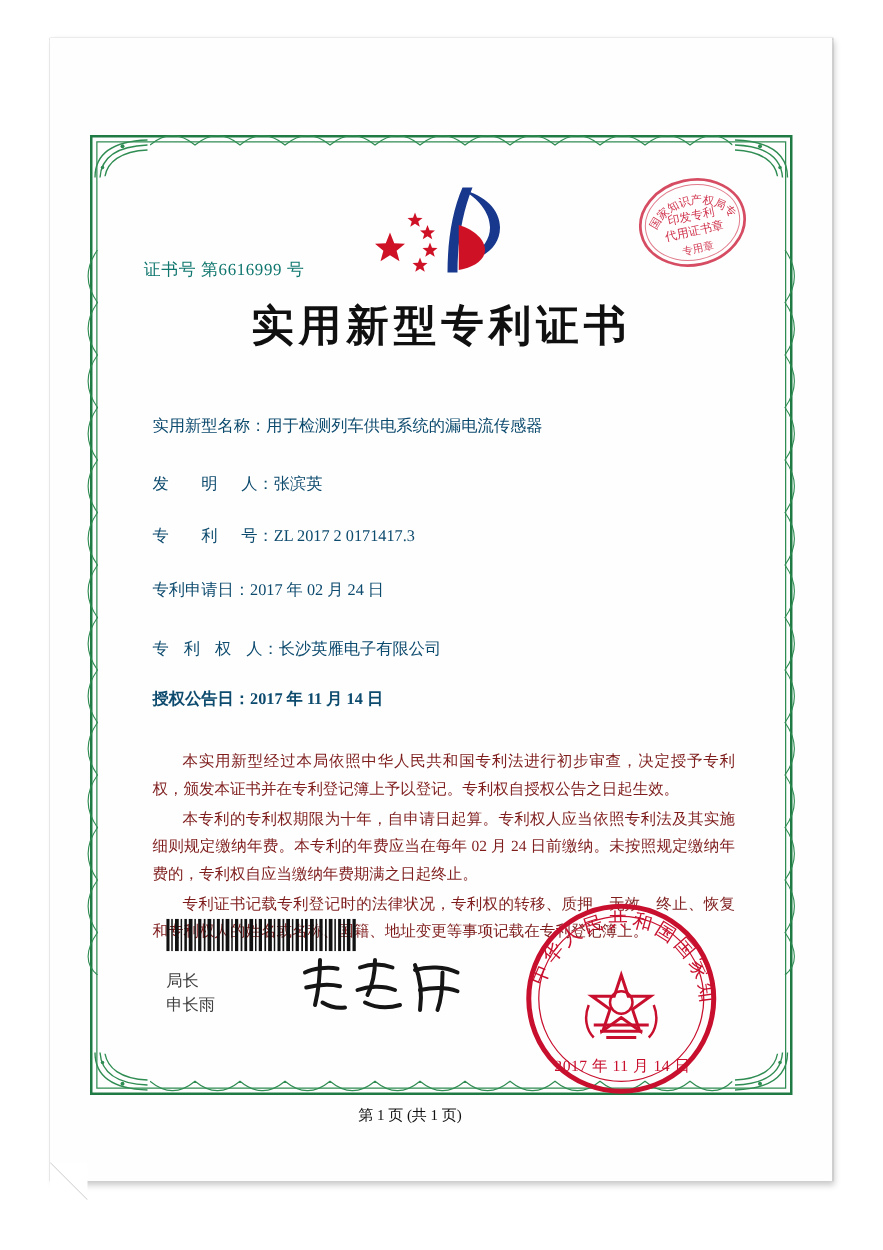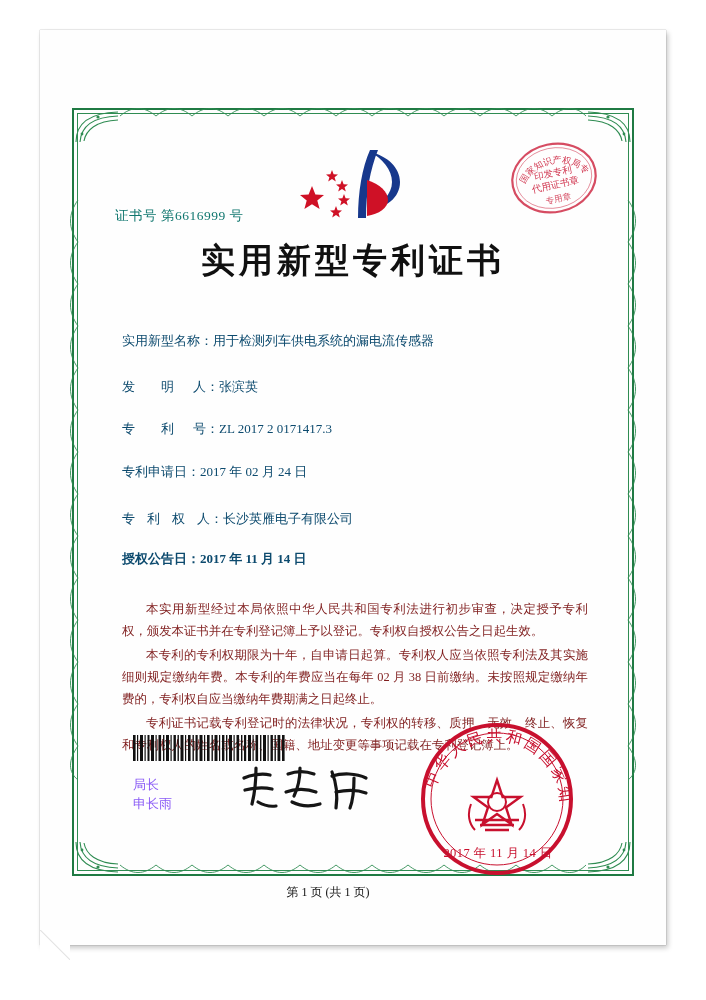--- a/index.html
+++ b/index.html
@@ -147,21 +147,21 @@
     left: 133px; top: 735px;
     width: 152px; height: 26px;
   }
 
   
   #sig-title {
     position: absolute;
     left: 133px; top: 775px;
     font-size: 13px;
     line-height: 19px;
-    color: #8b5cf6;
+    color: #404040;
   }
   #sig-script {
     position: absolute;
     left: 236px; top: 762px;
     width: 142px; height: 52px;
     color: #111;
   }
 
   
   #seal-top {
@@ -292,21 +292,21 @@
   <div class="field-row" id="row-owner">
     <span class="field-label">专</span><span class="sp2"></span><span class="field-label">利</span><span class="sp2"></span><span class="field-label">权</span><span class="sp2"></span><span class="field-label">人：</span><span class="field-value">长沙英雁电子有限公司</span>
   </div>
 
   <div class="field-row" id="row-grantdate">
     <span class="field-label">授权公告日：</span><span class="field-value">2017 年 11 月 14 日</span>
   </div>
 
   <div id="body-text">
     <p>本实用新型经过本局依照中华人民共和国专利法进行初步审查，决定授予专利权，颁发本证书并在专利登记簿上予以登记。专利权自授权公告之日起生效。</p>
-    <p>本专利的专利权期限为十年，自申请日起算。专利权人应当依照专利法及其实施细则规定缴纳年费。本专利的年费应当在每年 02 月 38 日前缴纳。未按照规定缴纳年费的，专利权自应当缴纳年费期满之日起终止。</p>
+    <p>本专利的专利权期限为十年，自申请日起算。专利权人应当依照专利法及其实施细则规定缴纳年费。本专利的年费应当在每年 02 月 24 日前缴纳。未按照规定缴纳年费的，专利权自应当缴纳年费期满之日起终止。</p>
     <p>专利证书记载专利登记时的法律状况，专利权的转移、质押、无效、终止、恢复和专利权人的姓名或名称、国籍、地址变更等事项记载在专利登记簿上。</p>
   </div>
 
   <div id="barcode">
     <svg viewBox="0 0 152 26" preserveAspectRatio="none">
       <g fill="#111">
         <rect x="0" y="0" width="2.6" height="26"></rect>
           <rect x="4" y="0" width="1.2" height="26"></rect>
         <rect x="7" y="0" width="3" height="26"></rect>
           <rect x="11.5" y="0" width="1.2" height="26"></rect>

